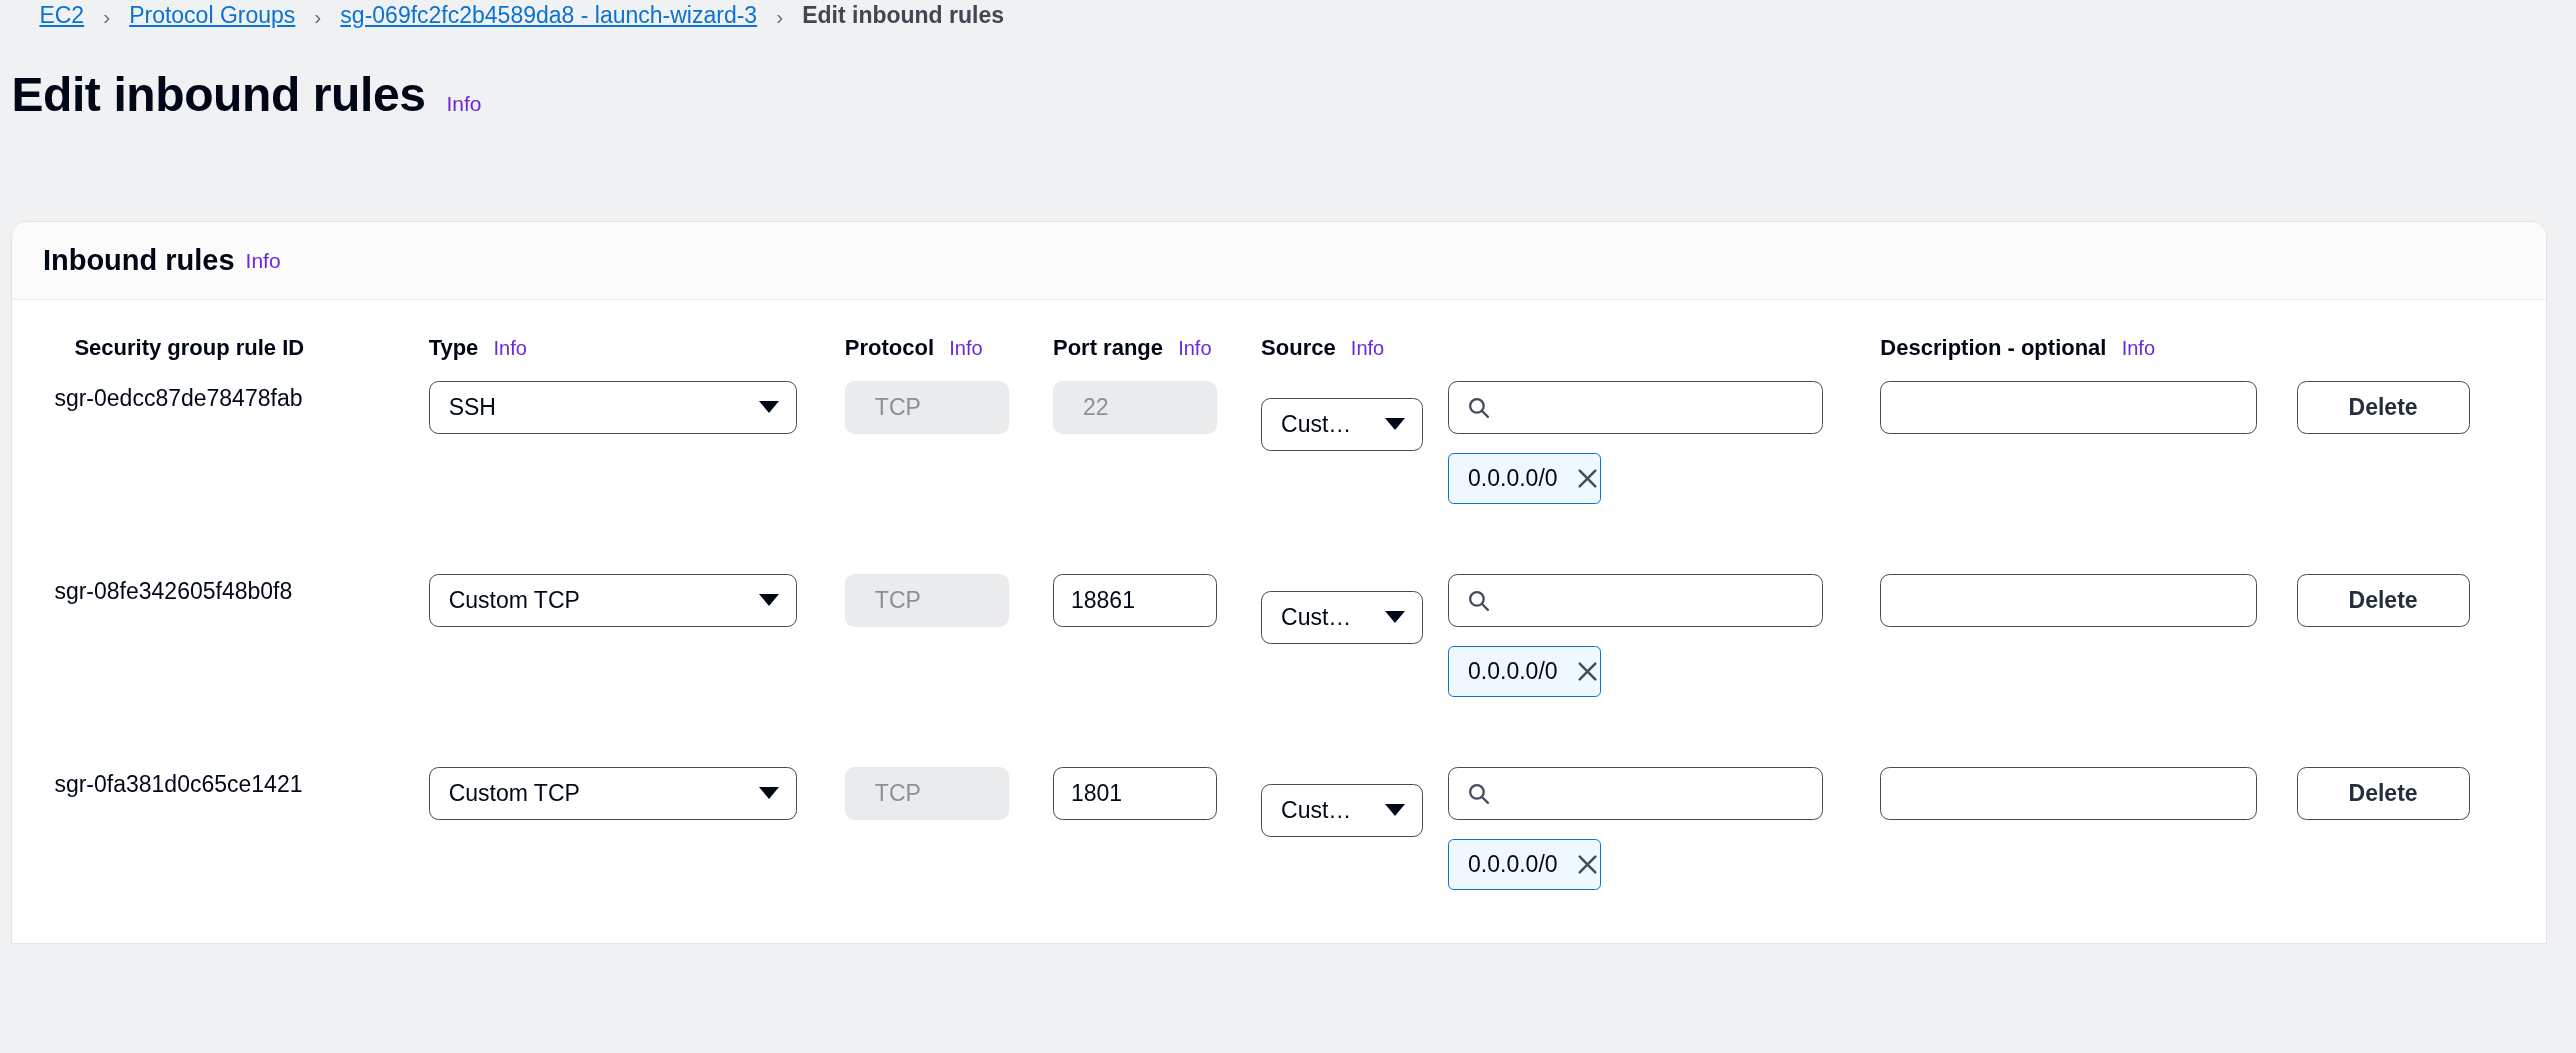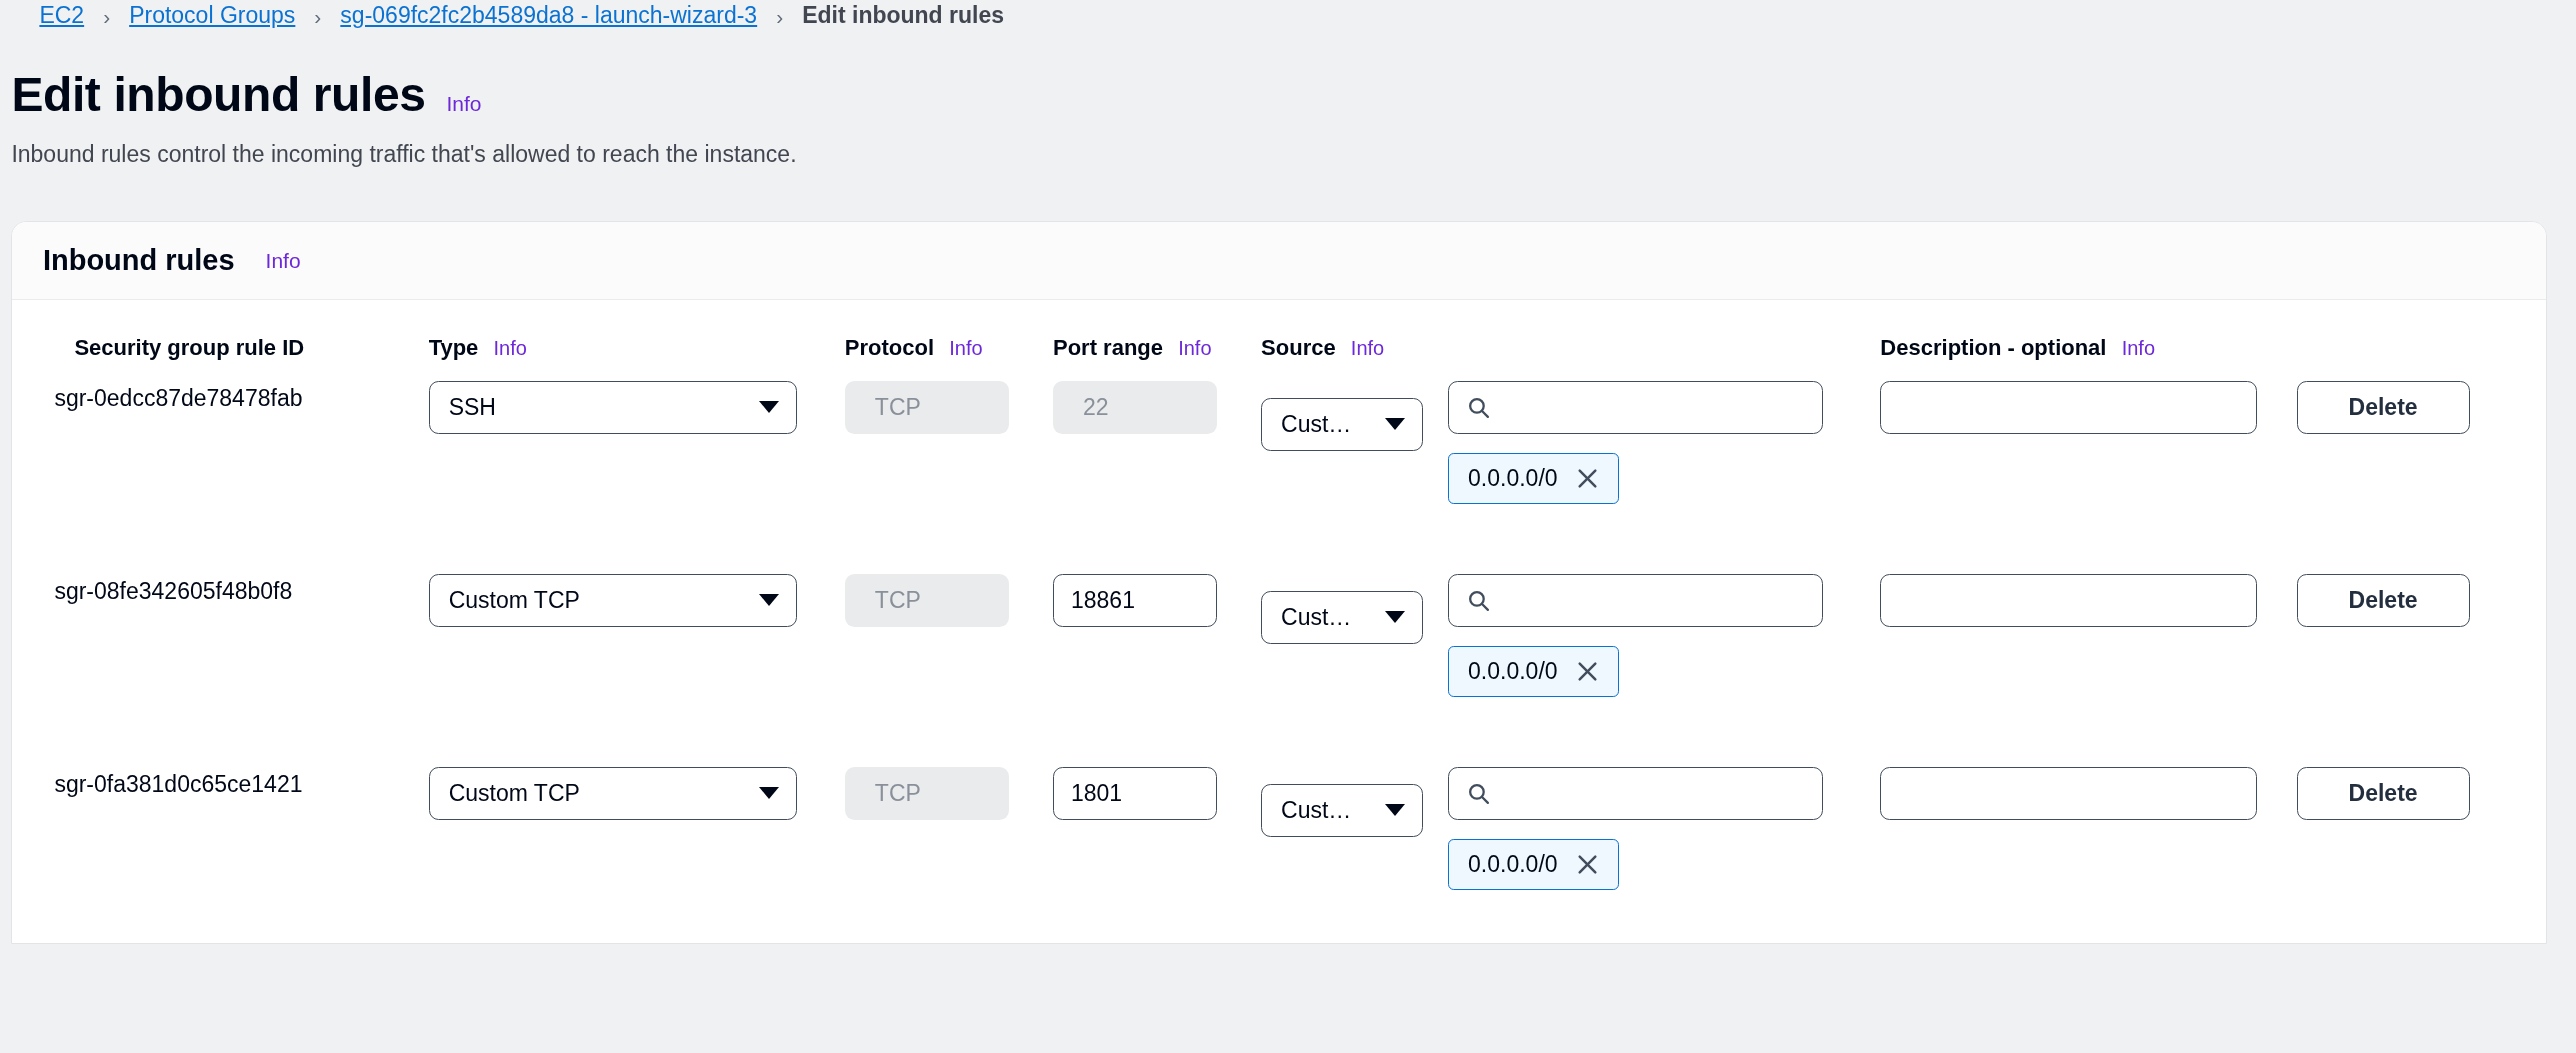--- a/index.html
+++ b/index.html
@@ -83,21 +83,21 @@
     border-radius: 15.2px 15.2px 0 0;
     overflow: hidden;
   }
   .card-header {
     height: 78px;
     background: #fbfbfb;
     border-bottom: 1px solid #e9ebed;
     display: flex;
     align-items: center;
     padding-left: 30.5px;
-    gap: 31px;
+    gap: 11px;
   }
   .card-title {
     font-size: 29px;
     font-weight: 700;
     color: #000716;
   }
 
   
   .rules-table {
     width: 100%;
@@ -211,21 +211,21 @@
     padding: 0 17px;
     cursor: text;
   }
   .search-icon { width: 25px; height: 25px; display: block; }
   .token {
     margin-top: 19px;
     display: inline-flex;
     align-items: center;
     gap: 17px;
     height: 51px;
-    padding: 0 18px 0 19px;
+    padding: 0 0 0 19px;
     border: 1.9px solid #0972d3;
     border-radius: 5.7px;
     background: #f0f8ff;
     font-size: 23px;
     color: #000716;
     width: fit-content;
     text-align: right;
   }
   .token-x {
     width: 25px; height: 25px;
@@ -263,21 +263,20 @@
     <span class="crumb-sep">›</span>
     <span class="crumb-link">sg-069fc2fc2b4589da8 - launch-wizard-3</span>
     <span class="crumb-sep">›</span>
     <span class="crumb-current">Edit inbound rules</span>
   </nav>
 
   <div class="heading-wrap">
     <h1 class="page-title">Edit inbound rules</h1>
     <a class="info-link">Info</a>
   </div>
-  <div class="page-desc">Inbound rules control the incoming traffic that's allowed to reach the instance.</div>
 
   <section class="card">
 
     <div class="card-header">
       <span class="card-title">Inbound rules</span>
       <a class="info-link">Info</a>
     </div>
 
     <table class="rules-table">
       <colgroup>

